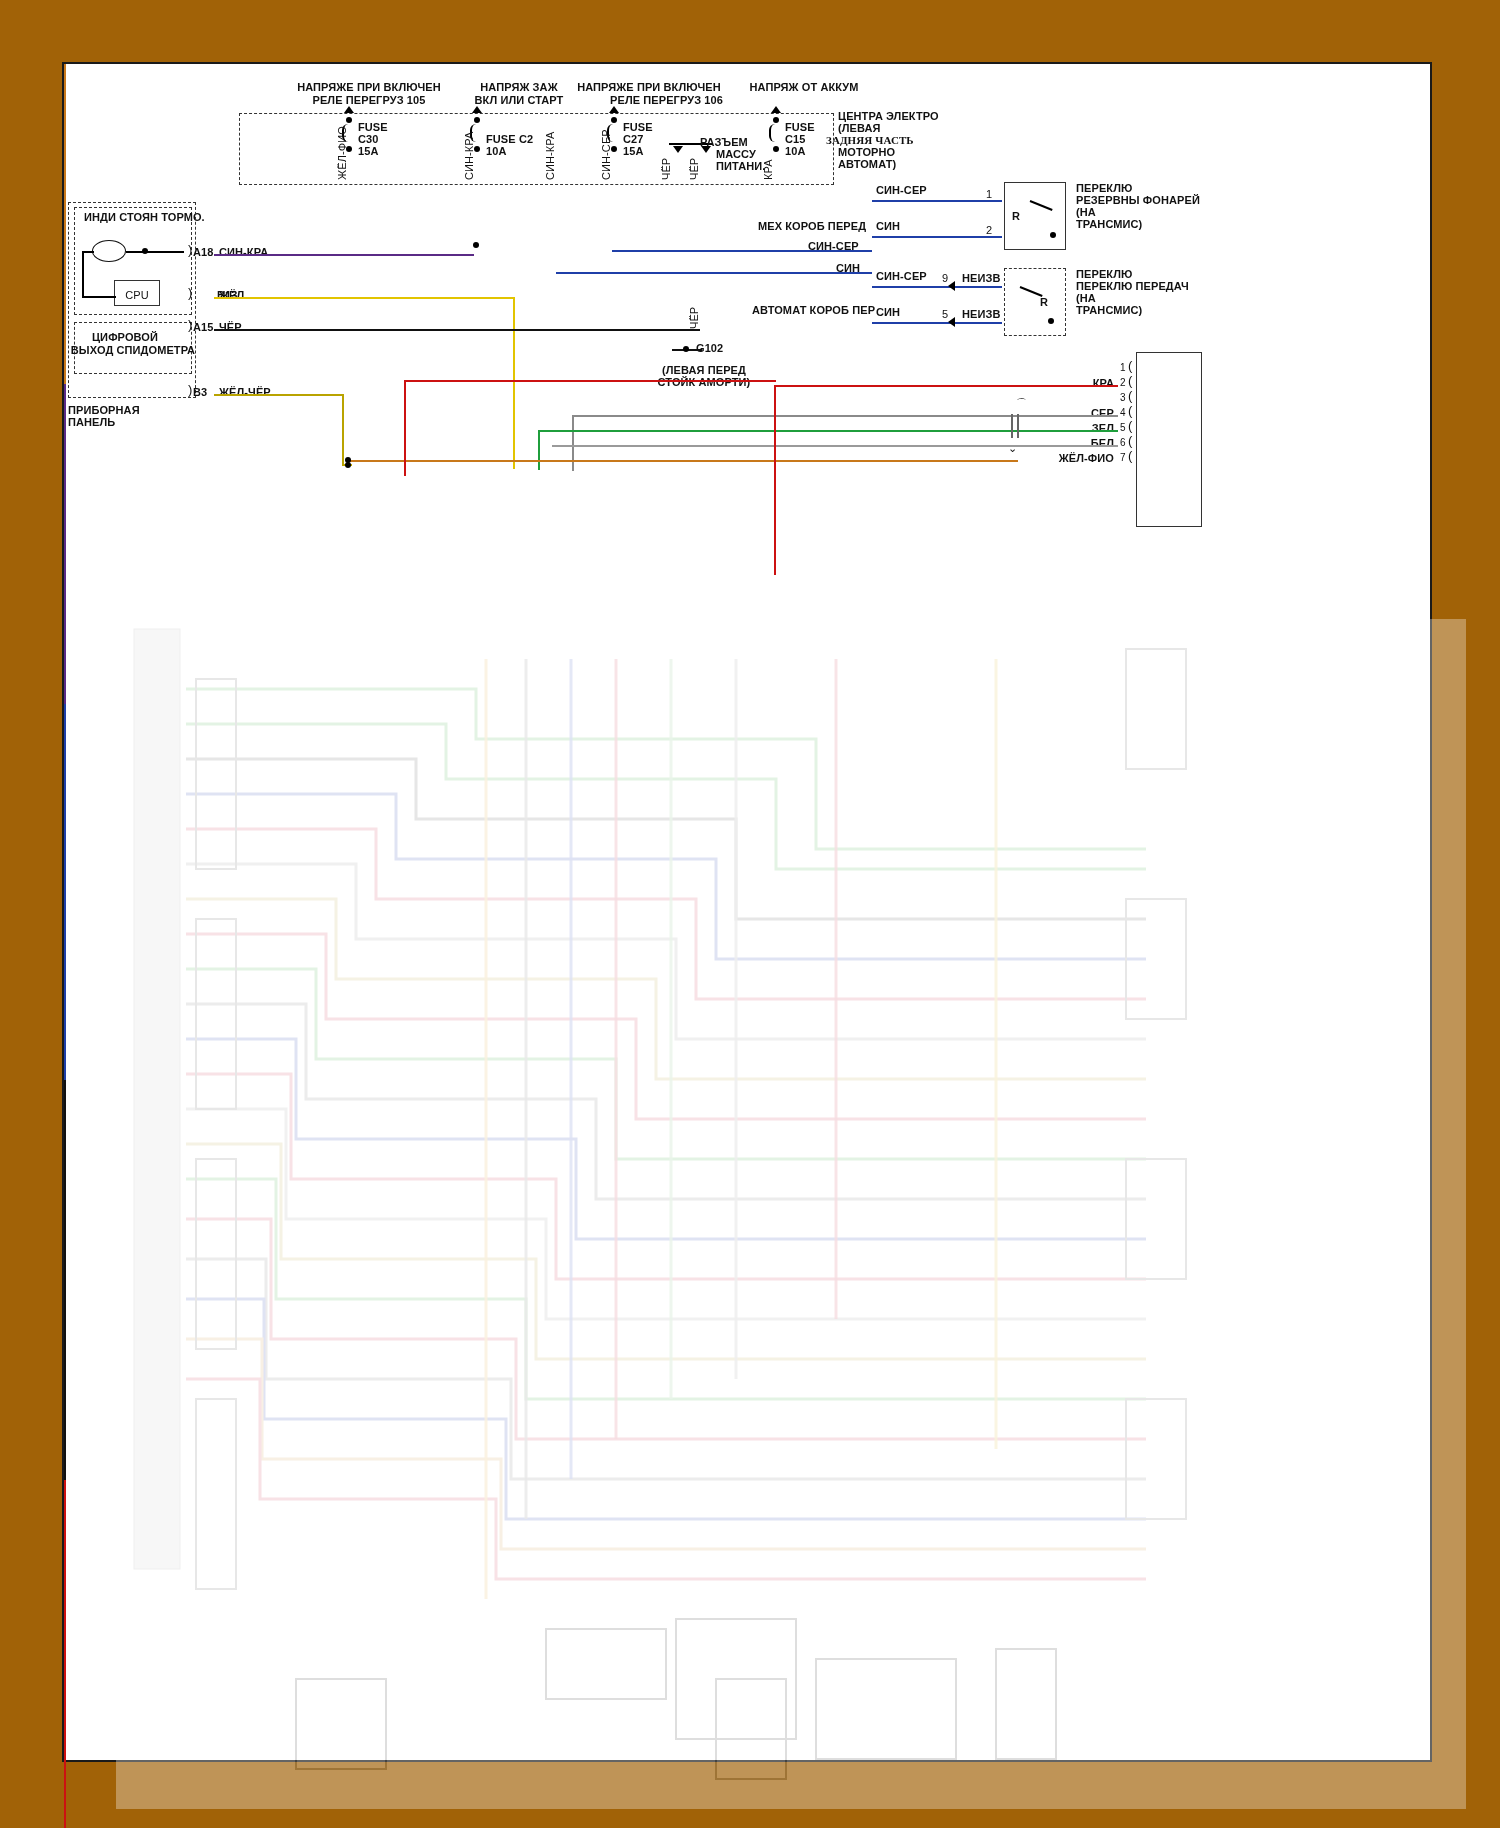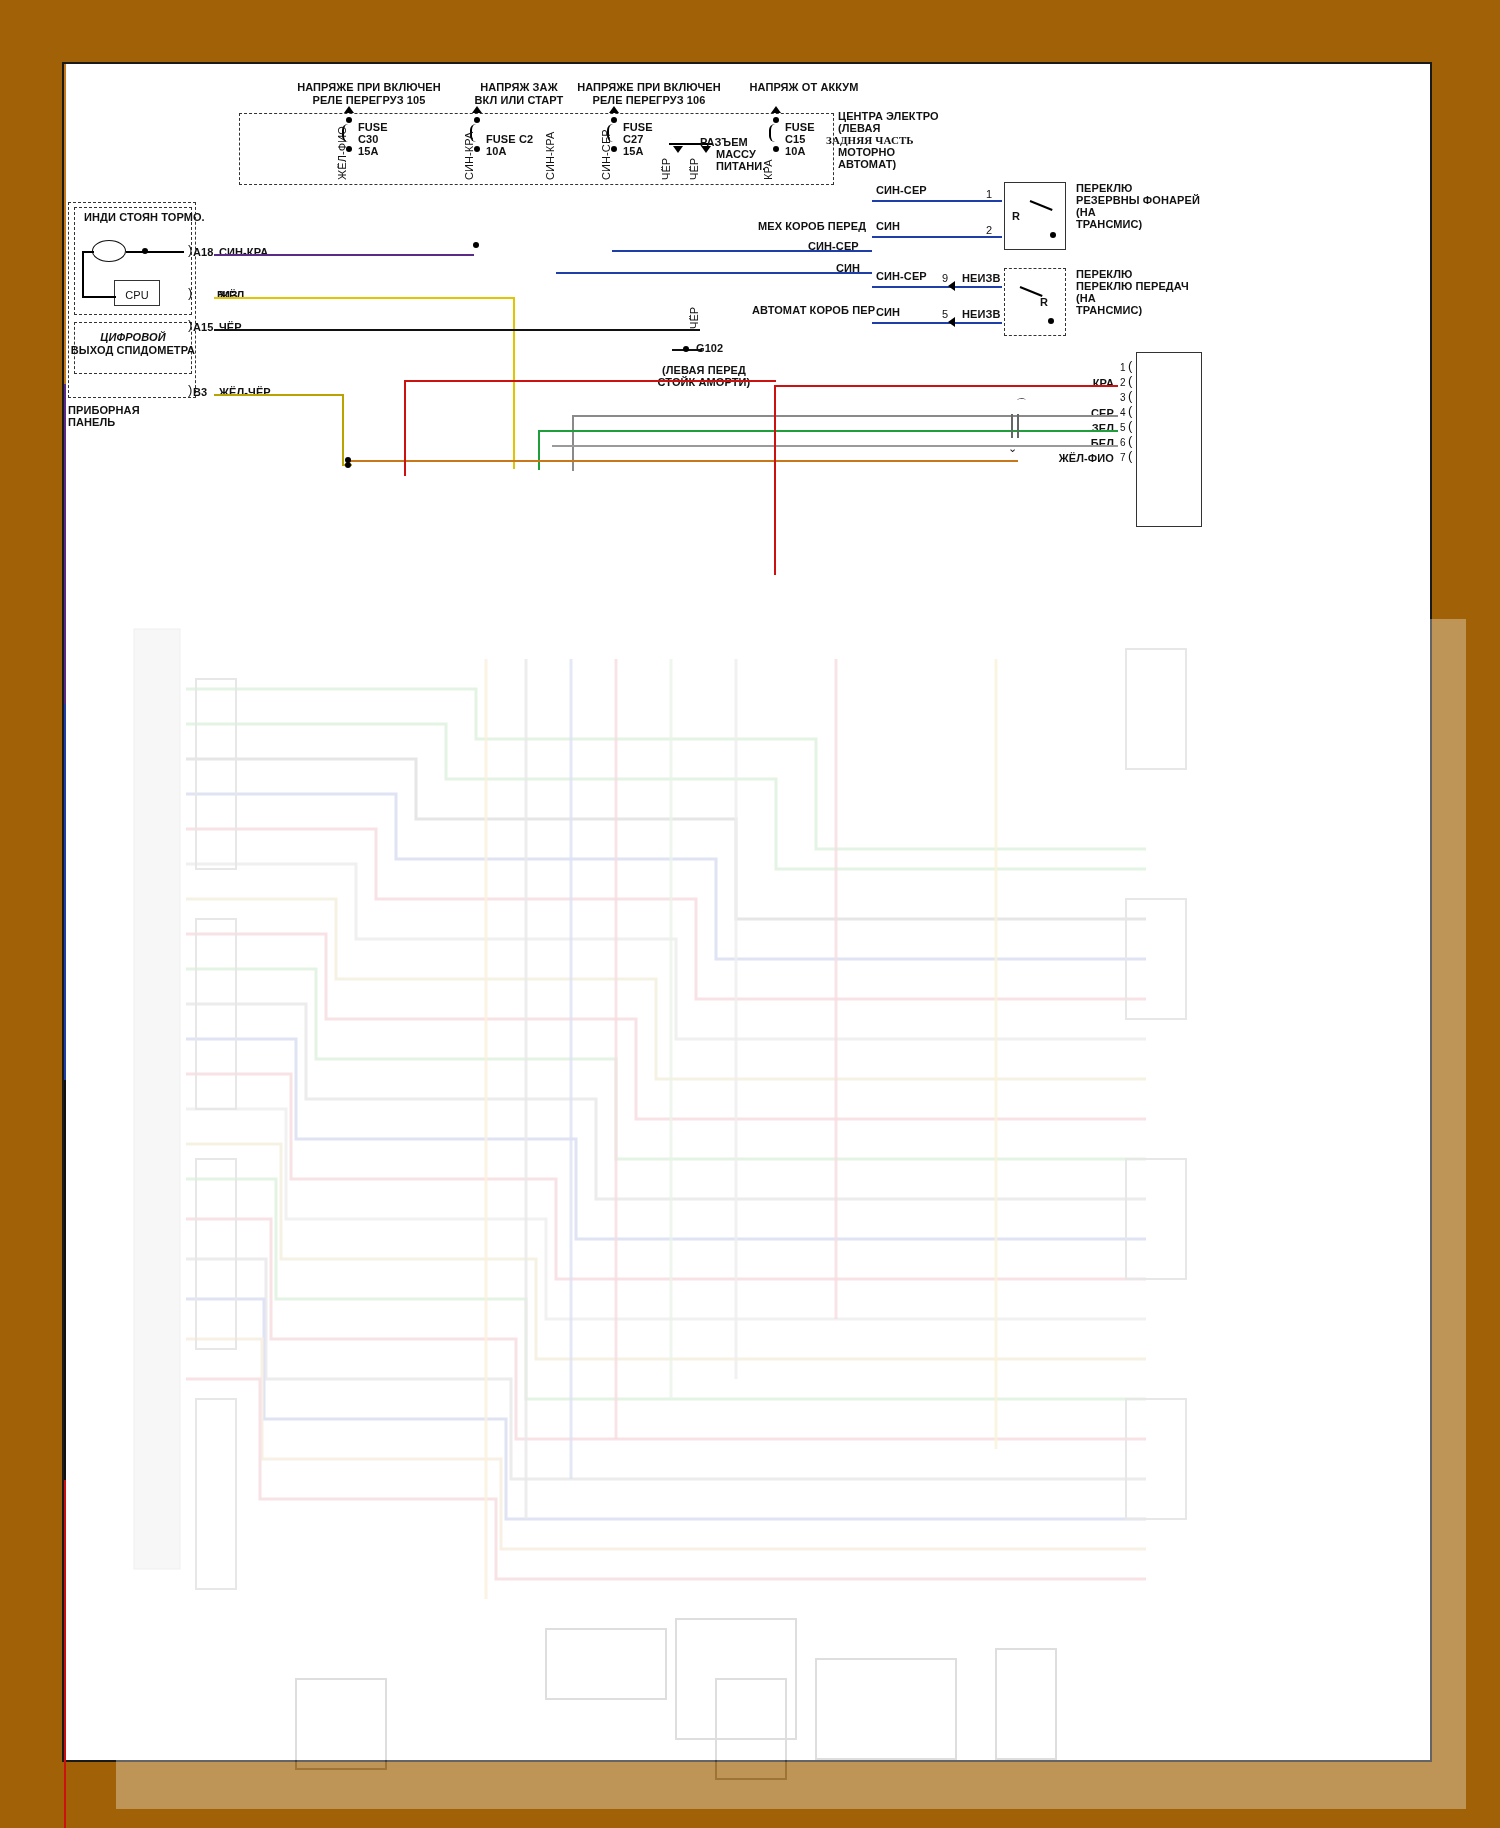--- a/index.html
+++ b/index.html
@@ -136,21 +136,21 @@
 <div id="sheet">
   <div class="frame">
 
     <div class="lbl c b" style="left:215px;top:17px;width:180px;">НАПРЯЖЕ ПРИ ВКЛЮЧЕН</div>
     <div class="lbl c b" style="left:215px;top:30px;width:180px;">РЕЛЕ ПЕРЕГРУЗ 105</div>
 
     <div class="lbl c b" style="left:385px;top:17px;width:140px;">НАПРЯЖ ЗАЖ</div>
     <div class="lbl c b" style="left:385px;top:30px;width:140px;">ВКЛ ИЛИ СТАРТ</div>
 
     <div class="lbl c b" style="left:495px;top:17px;width:180px;">НАПРЯЖЕ ПРИ ВКЛЮЧЕН</div>
-    <div class="lbl c b" style="left:495px;top:30px;width:180px;">РЕЛЕ ПЕРЕГРУЗ 106</div>
+    <div class="lbl c b" style="left:479px;top:30px;width:180px;text-align:right;">РЕЛЕ ПЕРЕГРУЗ 106</div>
 
     <div class="lbl c b" style="left:650px;top:17px;width:180px;">НАПРЯЖ ОТ АККУМ</div>
 
     <div class="arrow-up" style="left:280px;top:42px;"></div>
     <div class="arrow-up" style="left:408px;top:42px;"></div>
     <div class="arrow-up" style="left:545px;top:42px;"></div>
     <div class="arrow-up" style="left:707px;top:42px;"></div>
 
     <div class="dashbox" style="left:175px;top:49px;width:595px;height:72px;"></div>
 
@@ -221,21 +221,21 @@
     <div class="gauge" style="left:28px;top:176px;"></div>
     <div class="wire hw" style="left:18px;top:187px;width:12px;"></div>
     <div class="wire hw" style="left:62px;top:187px;width:58px;"></div>
     <div class="dot" style="left:78px;top:184px;"></div>
     <div class="solidbox" style="left:50px;top:216px;width:46px;height:26px;"></div>
     <div class="lbl c" style="left:50px;top:225px;width:46px;">CPU</div>
     <div class="wire vw" style="left:18px;top:187px;height:46px;"></div>
     <div class="wire hw" style="left:18px;top:232px;width:34px;"></div>
 
     <div class="dashbox" style="left:10px;top:258px;width:118px;height:52px;"></div>
-    <div class="lbl c b" style="left:12px;top:267px;width:114px;font-style:italic;">ЦИФРОВОЙ</div>
+    <div class="lbl c b" style="left:4px;top:267px;width:114px;">ЦИФРОВОЙ</div>
     <div class="lbl c b" style="left:6px;top:280px;width:126px;">ВЫХОД СПИДОМЕТРА</div>
 
     <div class="dashbox" style="left:4px;top:138px;width:128px;height:196px;"></div>
     <div class="lbl b" style="left:4px;top:340px;">ПРИБОРНАЯ</div>
     <div class="lbl b" style="left:4px;top:352px;">ПАНЕЛЬ</div>
 
     <div class="brace" style="left:124px;top:178px;">)</div>
     <div class="lbl b" style="left:129px;top:182px;">A18</div>
     <div class="lbl b" style="left:155px;top:182px;">СИН-КРА</div>
     <div class="wire hw" style="left:150px;top:190px;width:260px;background:#5a2a86;"></div>

